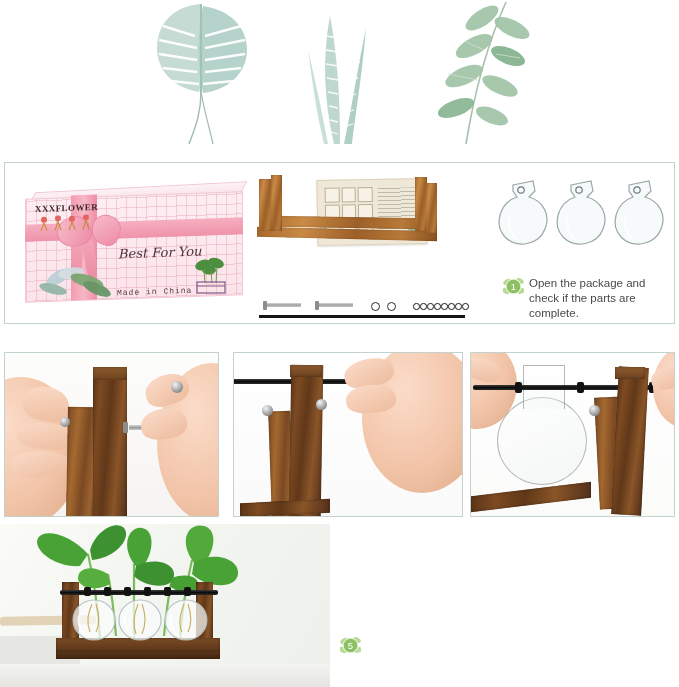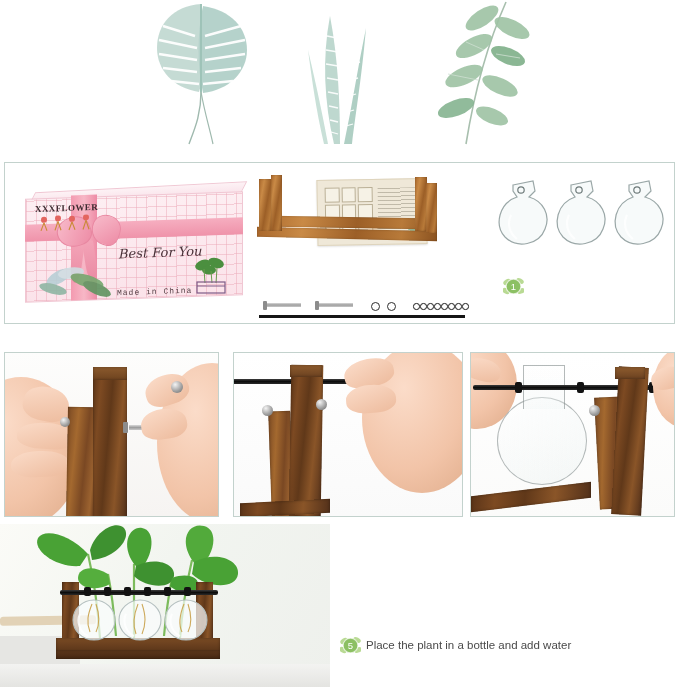--- a/index.html
+++ b/index.html
@@ -397,20 +397,25 @@
             <ellipse cx="4" cy="6" rx="4" ry="2.6" transform="rotate(-30 4 6)"></ellipse>
             <ellipse cx="17" cy="5" rx="4" ry="2.6" transform="rotate(25 17 5)"></ellipse>
             <ellipse cx="18" cy="15" rx="4" ry="2.6" transform="rotate(-25 18 15)"></ellipse>
             <ellipse cx="3" cy="15" rx="4" ry="2.6" transform="rotate(30 3 15)"></ellipse>
           </g>
           <circle cx="10.5" cy="10.5" r="7.4" fill="#8cc063"></circle>
           <circle cx="10.5" cy="10.5" r="7.4" fill="none" stroke="#ffffff" stroke-width="1.1" opacity=".7"></circle>
         </svg>
         <span class="num">1</span>
       </div>
+      <div class="cap-text">
+        <span class="cap-text-line">Open the package and</span>
+        <span class="cap-text-line">check if the parts are</span>
+        <span class="cap-text-line">complete.</span>
+      </div>
     </div>
   </div>
 
   <div class="panel" id="panel2">
     <div class="ph-inner" style="background:linear-gradient(180deg,#fdfdfc,#f6f4f2)">
       <div class="hand" style="left:-44px; top:24px; width:120px; height:150px;"></div>
       <div class="finger" style="left:18px; top:34px; width:46px; height:34px; transform:rotate(12deg);"></div>
       <div class="finger" style="left:12px; top:70px; width:58px; height:26px; transform:rotate(4deg);"></div>
       <div class="finger" style="left:6px;  top:98px; width:58px; height:26px; transform:rotate(-2deg);"></div>
 
@@ -545,18 +550,15 @@
           <ellipse cx="4" cy="6" rx="4" ry="2.6" transform="rotate(-30 4 6)"></ellipse>
           <ellipse cx="17" cy="5" rx="4" ry="2.6" transform="rotate(25 17 5)"></ellipse>
           <ellipse cx="18" cy="15" rx="4" ry="2.6" transform="rotate(-25 18 15)"></ellipse>
           <ellipse cx="3" cy="15" rx="4" ry="2.6" transform="rotate(30 3 15)"></ellipse>
         </g>
         <circle cx="10.5" cy="10.5" r="7.4" fill="#8cc063"></circle>
         <circle cx="10.5" cy="10.5" r="7.4" fill="none" stroke="#ffffff" stroke-width="1.1" opacity=".7"></circle>
       </svg>
       <span class="num">5</span>
     </div>
-    <div class="cap-text">
-      <span class="cap-text-line">Place the plant in a bottle and add water</span>
-    </div>
   </div>
 
 </div>
 
 </body></html>

